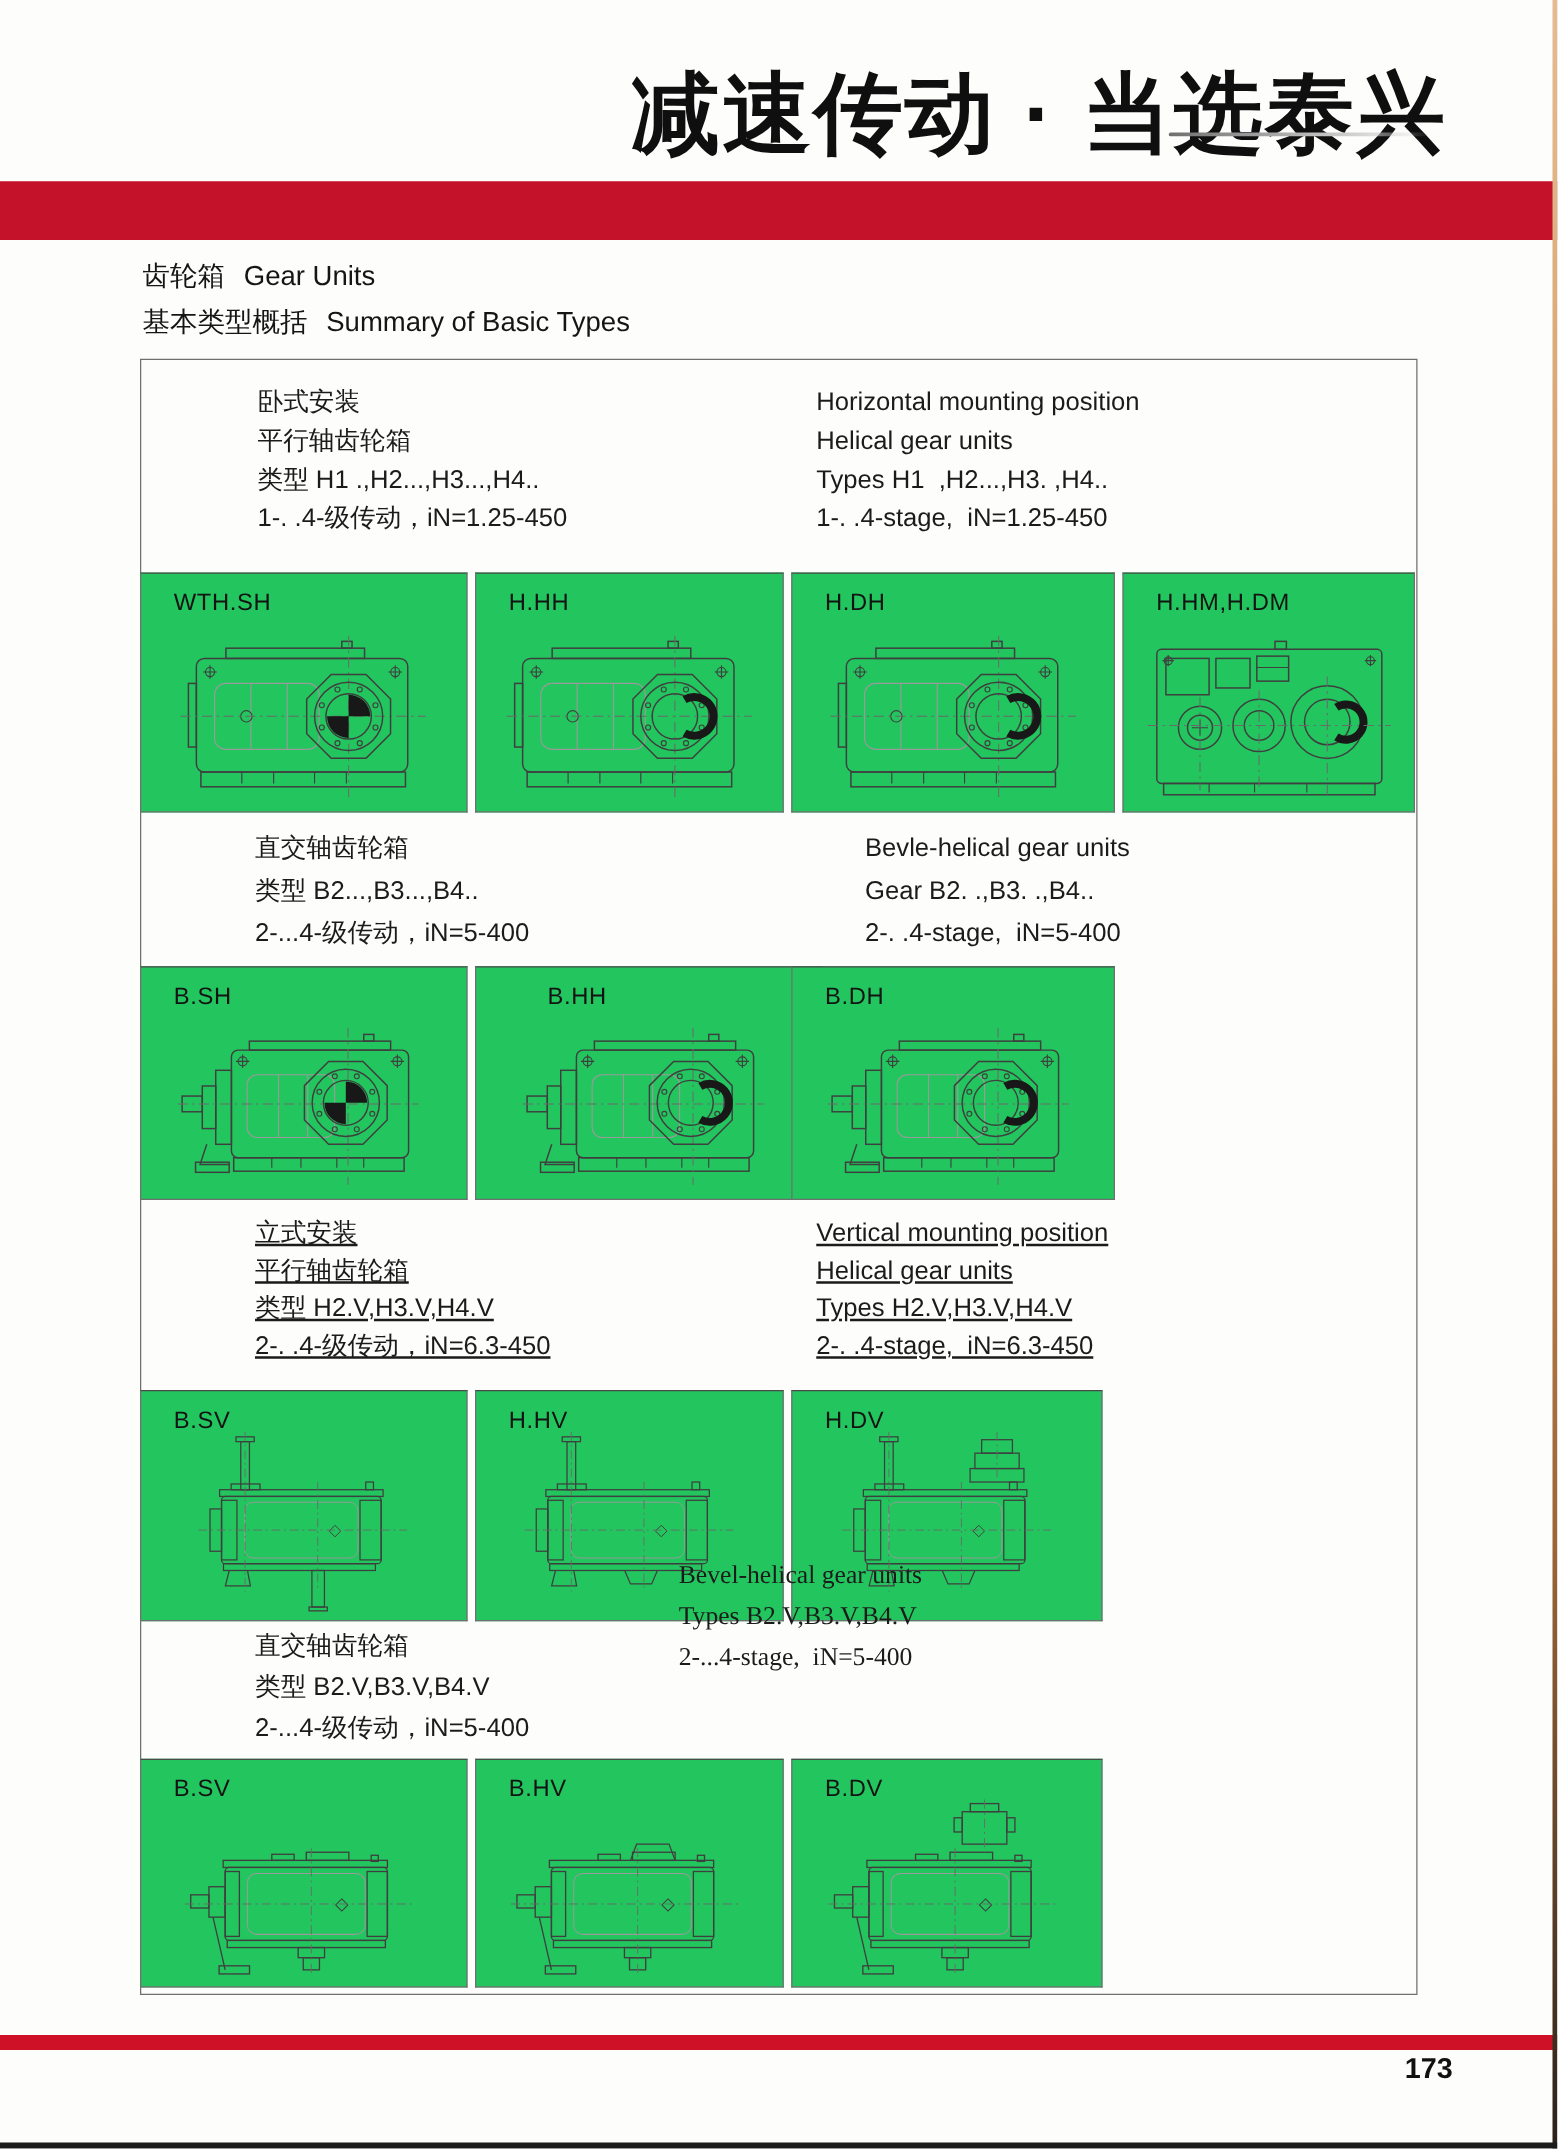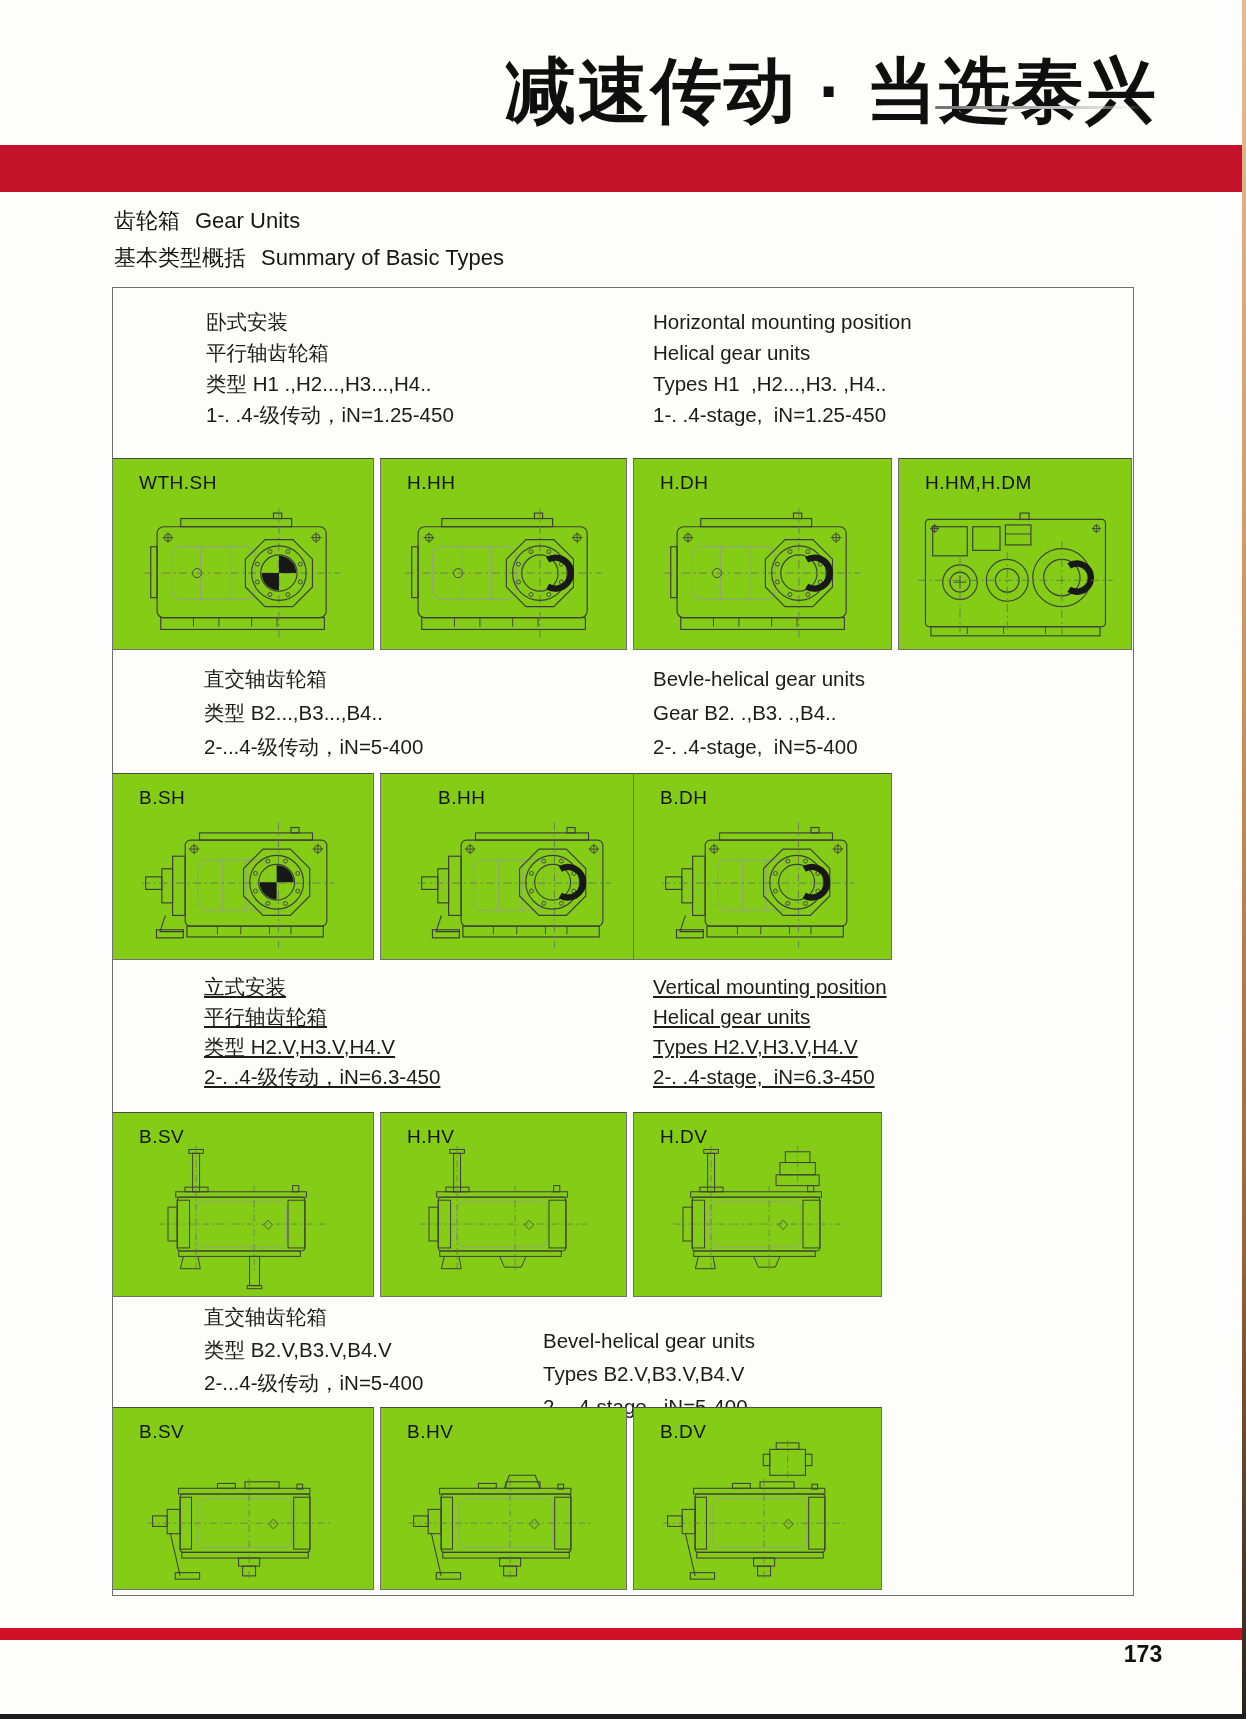--- a/index.html
+++ b/index.html
@@ -14,21 +14,21 @@
   .redbar.bot{top:1628px;height:12px;background:#CE1126;}
   .doc-title{position:absolute;left:114px;font-size:22px;color:#151515;white-space:nowrap;}
   .doc-title .en{margin-left:15px;}
   .frame{position:absolute;left:112px;top:287px;width:1020px;height:1307px;border:1px solid #6f6f6f;}
   .txt{position:absolute;}
   .tl{font-size:20.5px;color:#1b1b1b;white-space:pre;}
   .lh31 .tl{line-height:31px;}
   .lh30 .tl{line-height:30px;text-decoration:underline;}
   .lh34 .tl{line-height:34px;}
   .lh33 .tl{line-height:33px;}
-  .cell{position:absolute;border:1px solid #707070;border-top-color:#4a4a4a;background:#84cc16;}
+  .cell{position:absolute;border:1px solid #707070;border-top-color:#4a4a4a;background:#22c55e;}
   .cell-label{padding:13px 0 0 26px;font-size:19px;color:#131313;letter-spacing:.5px;white-space:nowrap;}
   .draw{position:absolute;bottom:5px;left:50%;transform:translateX(-50%);display:block;}
   .pagenum{position:absolute;left:1105px;top:1641px;width:76px;text-align:center;
         font-size:23px;font-weight:bold;color:#111;}
   .edge-right{position:absolute;right:0;top:0;width:4px;height:1719px;
         background:linear-gradient(180deg,#e6bb90 0%,#cf9257 40%,#9c6536 72%,#2a211a 100%);}
   .edge-bottom{position:absolute;left:0;top:1714px;width:1246px;height:5px;background:#1b1b1b;}
   svg.defs{position:absolute;width:0;height:0;overflow:hidden;}
 </style>
 </head>
@@ -243,21 +243,21 @@
     <svg class="draw" height="150" viewBox="0 0 225 165">
       <use href="#hmbody"></use>
     </svg>
   </div>
 
   <div class="txt lh34" style="left:204px;top:662px;">
     <div class="tl">直交轴齿轮箱</div>
     <div class="tl">类型 B2...,B3...,B4..</div>
     <div class="tl">2-...4-级传动，iN=5-400</div>
   </div>
-  <div class="txt lh34" style="left:653px;top:662px;">
+  <div class="txt lh34" style="left:692px;top:662px;">
     <div class="tl">Bevle-helical gear units</div>
     <div class="tl">Gear B2. .,B3. .,B4..</div>
     <div class="tl">2-. .4-stage,  iN=5-400</div>
   </div>
 
   <div class="cell" style="left:112px;top:773px;width:260px;height:185px;">
     <div class="cell-label">B.SH</div>
     <svg class="draw" height="148" viewBox="0 0 225 165">
       <use href="#bbody"></use>
         <use href="#flange-t" x="150" y="85"></use>
@@ -320,21 +320,21 @@
       </g>
       <path d="M169 6 V58" stroke="#6a6a6a" stroke-width="0.9" stroke-dasharray="9 4 2 4" fill="none"></path>
     </svg>
   </div>
 
   <div class="txt lh33" style="left:204px;top:1300px;">
     <div class="tl">直交轴齿轮箱</div>
     <div class="tl">类型 B2.V,B3.V,B4.V</div>
     <div class="tl">2-...4-级传动，iN=5-400</div>
   </div>
-  <div class="txt lh33" style="left:543px;top:1324px;">
+  <div class="txt lh33" style="left:543px;top:1244px;font-family:Liberation Serif, serif;">
     <div class="tl">Bevel-helical gear units</div>
     <div class="tl">Types B2.V,B3.V,B4.V</div>
     <div class="tl">2-...4-stage,  iN=5-400</div>
   </div>
 
   <div class="cell" style="left:112px;top:1407px;width:260px;height:181px;">
     <div class="cell-label">B.SV</div>
     <svg class="draw" height="146" viewBox="0 0 235 180">
       <use href="#vbody2"></use>
     </svg>

